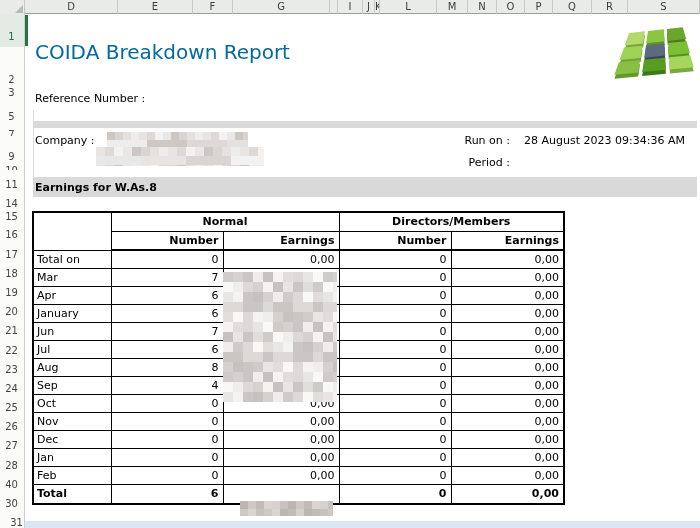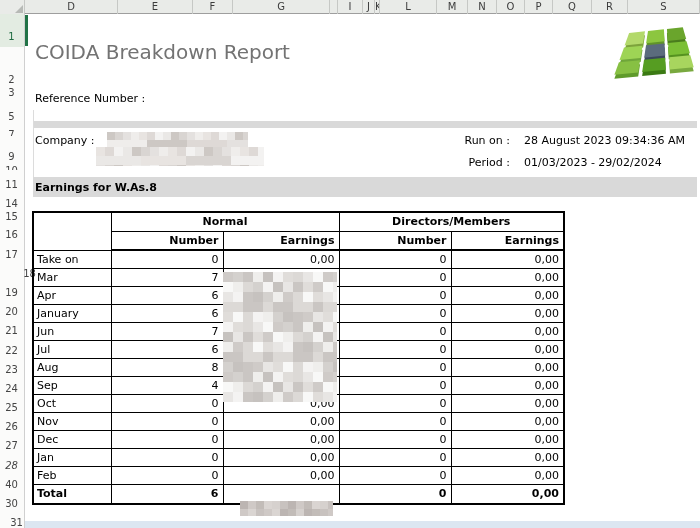--- a/index.html
+++ b/index.html
@@ -21,21 +21,21 @@
   #rowbar { position:absolute; left:0; top:14px; width:25px; height:514px;
             background:#fbfbfa; border-right:1px solid #d0d0d0; }
   .rowcell { position:absolute; left:0; width:23px; font-size:10px; color:#444;
              text-align:center; line-height:12px; overflow:hidden; }
   #row1bg { position:absolute; left:0; top:0; width:24px; height:33px; background:#e3ece2; }
   .row1lab { color:#1e6b41 !important; }
   #activebar { position:absolute; left:25px; top:15px; width:3px; height:31px; background:#217346; }
 
   
   .txt { position:absolute; font-size:11px; color:#000; white-space:nowrap; }
-  #title { left:35px; top:40px; font-size:20px; color:#737373; }
+  #title { left:35px; top:40px; font-size:20px; color:#0369a1; }
   .band { position:absolute; left:33px; width:664px; background:#d9d9d9; }
   .rlabel { width:70px; text-align:right; }
   #gridseg { position:absolute; left:33px; top:110px; width:1px; height:67px; background:#dcdcdc; }
 
   
   #logo { position:absolute; left:596px; top:26px; width:102px; height:70px; }
   #logotext { position:absolute; left:0; right:0; top:52px; text-align:right;
               font-size:16px; font-weight:bold; letter-spacing:0.3px; }
 
   
@@ -94,50 +94,49 @@
         <div class="rowcell" style="top: 73px; height: 12px;">3</div>
         <div class="rowcell" style="top: 97px; height: 12px;">5</div>
         <div class="rowcell" style="top: 115px; height: 7px;">7</div>
         <div class="rowcell" style="top: 137px; height: 12px;">9</div>
         <div class="rowcell" style="top: 151px; height: 5px;">10</div>
         <div class="rowcell" style="top: 165px; height: 12px;">11</div>
         <div class="rowcell" style="top: 184px; height: 12px;">14</div>
         <div class="rowcell" style="top: 197px; height: 12px;">15</div>
         <div class="rowcell" style="top: 215px; height: 12px;">16</div>
         <div class="rowcell" style="top: 235px; height: 12px;">17</div>
-        <div class="rowcell" style="top: 254px; height: 12px; margin-left: 18px;">18</div>
+        <div class="rowcell" style="top: 254px; height: 12px;">18</div>
         <div class="rowcell" style="top: 273px; height: 12px;">19</div>
         <div class="rowcell" style="top: 292px; height: 12px;">20</div>
         <div class="rowcell" style="top: 311px; height: 12px;">21</div>
         <div class="rowcell" style="top: 331px; height: 12px;">22</div>
         <div class="rowcell" style="top: 350px; height: 12px;">23</div>
         <div class="rowcell" style="top: 369px; height: 12px;">24</div>
         <div class="rowcell" style="top: 388px; height: 12px;">25</div>
         <div class="rowcell" style="top: 407px; height: 12px;">26</div>
         <div class="rowcell" style="top: 426px; height: 12px;">27</div>
-        <div class="rowcell" style="top: 446px; height: 12px; font-style: italic;">28</div>
+        <div class="rowcell" style="top: 446px; height: 12px;">28</div>
         <div class="rowcell" style="top: 465px; height: 12px;">40</div>
         <div class="rowcell" style="top: 484px; height: 12px;">30</div>
         <div class="rowcell" style="top: 503px; height: 12px; padding-left: 10px;">31</div>
       </div>
   </div>
 
   <div id="activebar"></div>
 
   <div class="txt" id="title">COIDA Breakdown Report</div>
   <div class="txt" style="left:35px; top:92px;">Reference Number :</div>
 
   <div class="band" style="top:121px; height:7px;"></div>
   <div id="gridseg"></div>
 
   <div class="txt" style="left:35px; top:134px;">Company :</div>
   <div class="txt rlabel" style="left:440px; top:134px;">Run on :</div>
   <div class="txt" style="left:524px; top:134px;">28 August 2023 09:34:36 AM</div>
   <div class="txt rlabel" style="left:440px; top:156px;">Period :</div>
-  <div class="txt" style="left:524px; top:156px;">01/03/2023 - 29/02/2024</div>
 
   <div class="band" style="top:177px; height:20px;">
     <div class="txt" style="left:2px; top:4px; font-weight:bold;">Earnings for W.As.8</div>
   </div>
 
   <div id="logo">
     <svg id="cubes" width="102" height="56" viewBox="0 0 102 56">
         <polygon points="33.11666666666667,10.941666666666666 48.98333333333333,9.241666666666667 47.09444444444444,21.519444444444442 28.583333333333336,23.40833333333333" fill="#7da33c"></polygon>
         <polygon points="33.11666666666667,6.941666666666666 48.98333333333333,5.241666666666667 47.09444444444444,17.519444444444442 28.583333333333336,19.40833333333333" fill="#b3d96b"></polygon>
         <polygon points="52.016666666666666,8.925 67.88333333333333,7.2250000000000005 68.63888888888889,19.31388888888889 50.12777777777778,21.202777777777776" fill="#61942a"></polygon>
@@ -175,21 +174,21 @@
     </tr>
     <tr class="ch">
       <td>Number</td>
       <td>Earnings</td>
       <td>Number</td>
       <td>Earnings</td>
     </tr>
     </tbody>
       <tbody id="tbody">
         <tr>
-          <td class="mon">Take on</td>
+          <td class="mon">Total on</td>
           <td class="num">0</td>
           <td class="num">0,00</td>
           <td class="num">0</td>
           <td class="num">0,00</td>
         </tr>
         <tr>
           <td class="mon">Mar</td>
           <td class="num">7</td>
           <td class="num"></td>
           <td class="num">0</td>

